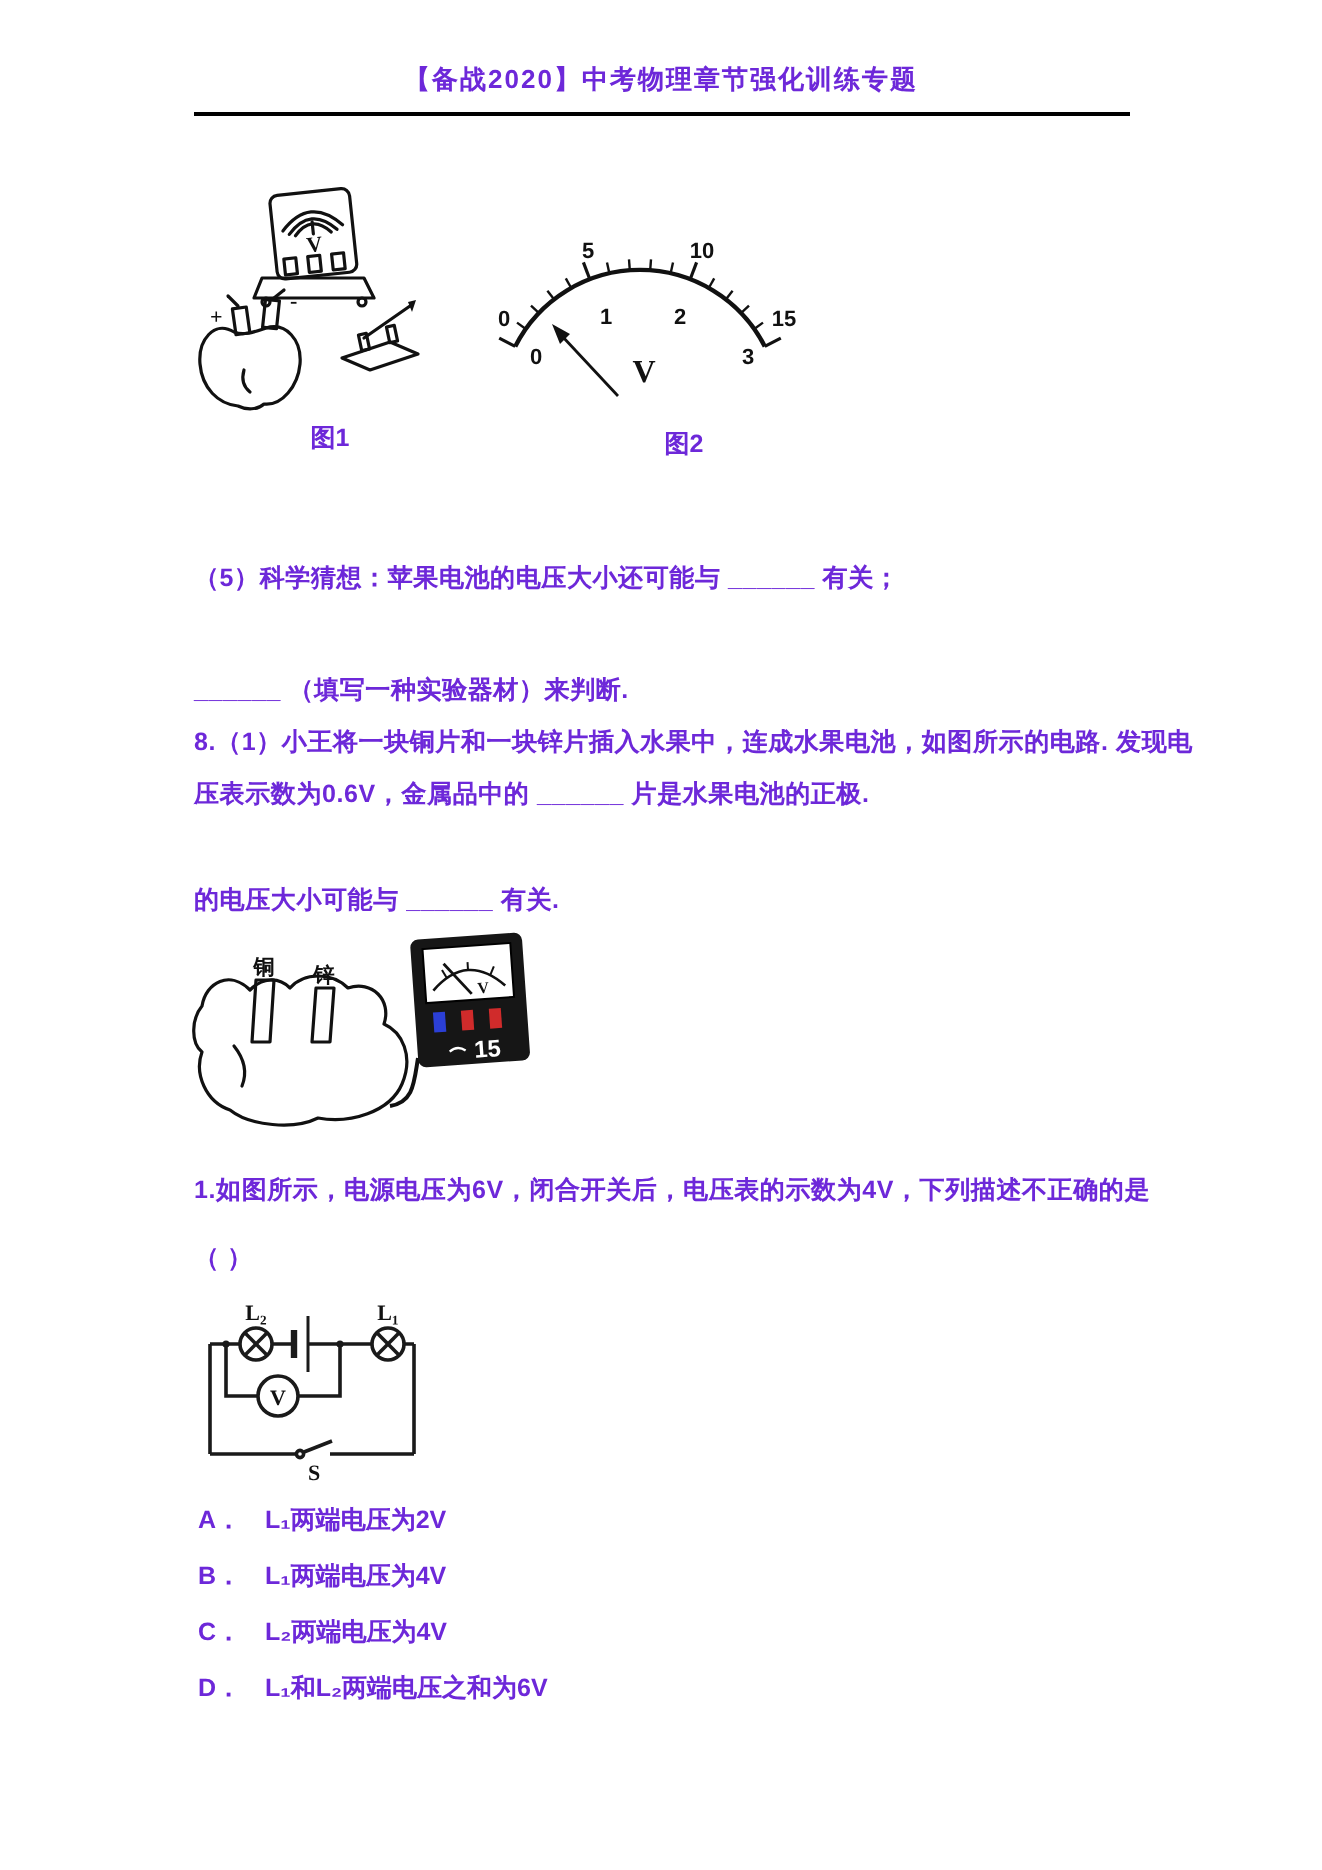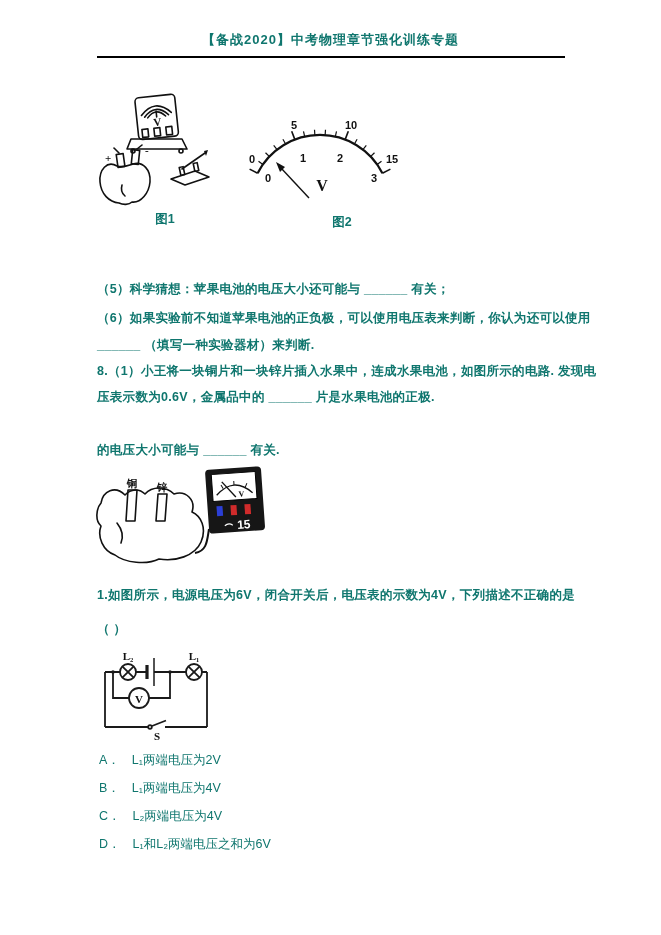--- a/index.html
+++ b/index.html
@@ -1,33 +1,33 @@
 <!DOCTYPE html>
 <html><head>
 <meta charset="utf-8">
 <style>
   html,body{margin:0;padding:0;background:#e8e8e8;}
   .page{
     position:relative;width:661px;height:935px;background:#ffffff;
-    font-family:"Liberation Sans",sans-serif;color:#0f766e;overflow:hidden;
+    font-family:"Liberation Sans",sans-serif;color:#6d28d9;overflow:hidden;
     margin:0 auto;
   }
   .title{
     position:absolute;top:31px;left:0;width:100%;text-align:center;
     font-size:13px;font-weight:bold;letter-spacing:1px;
   }
   .rule{position:absolute;top:56px;left:97px;width:468px;height:2px;background:#000;}
   .line{
     position:absolute;left:97px;font-size:12.5px;font-weight:bold;
     white-space:nowrap;letter-spacing:0.3px;
   }
   .caption{
     position:absolute;font-size:12.5px;font-weight:bold;width:40px;text-align:center;
   }
-  .option{position:absolute;left:99px;font-size:12.5px;font-weight:normal;white-space:nowrap;}
+  .option{position:absolute;left:99px;font-size:12.5px;font-weight:bold;white-space:nowrap;}
   .option .opt-label{display:inline-block;min-width:14px;}
   .option .opt-text{margin-left:12px;}
   svg{position:absolute;overflow:visible;}
   .sketch{stroke:#111;fill:none;stroke-width:1.6;stroke-linecap:round;stroke-linejoin:round;}
   .wire{stroke:#1a1a1a;fill:none;stroke-width:1.8;}
   .svg-label{font-family:"Liberation Serif",serif;font-weight:bold;font-size:11px;fill:#111;}
   .scale-num{font-family:"Liberation Sans",sans-serif;font-weight:bold;font-size:11px;fill:#111;text-anchor:middle;}
 </style>
 </head>
 <body>
@@ -110,21 +110,20 @@
     <text x="87" y="91" text-anchor="middle" font-family="Liberation Serif,serif" font-weight="bold" font-size="16" fill="#111">V</text>
 
     <g>
       <line x1="74" y1="98" x2="46" y2="68" stroke="#111" stroke-width="1.4"></line>
       <polygon points="41,62 50,67 45,72" fill="#111"></polygon>
     </g>
   </svg>
   <div class="caption" style="left:322px;top:214px;">图2</div>
 
   <div class="line" style="top:281px;">（5）科学猜想：苹果电池的电压大小还可能与 ______ 有关；</div>
-  <div class="line" style="top:310px;">（6）如果实验前不知道苹果电池的正负极，可以使用电压表来判断，你认为还可以使用</div>
   <div class="line" style="top:337px;">______ （填写一种实验器材）来判断.</div>
   <div class="line" style="top:363px;">8.（1）小王将一块铜片和一块锌片插入水果中，连成水果电池，如图所示的电路. 发现电</div>
   <div class="line" style="top:389px;">压表示数为0.6V，金属品中的 ______ 片是水果电池的正极.</div>
   <div class="line" style="top:442px;">的电压大小可能与 ______ 有关.</div>
 
   <svg style="left:95px;top:463px;" width="180" height="102" viewBox="0 0 180 102">
 
     <path class="sketch" d="M30,32 C20,22 8,28 6,40 C1,46 0,58 6,63 C2,74 8,88 20,92 C30,100 52,102 64,96 C80,99 100,93 106,79 C112,65 106,53 97,49 C101,37 91,27 79,31 C71,23 57,23 50,31 C44,25 36,26 30,32 Z"></path>
     <path class="sketch" d="M22,60 Q30,70 26,80" stroke-width="1"></path>
 

